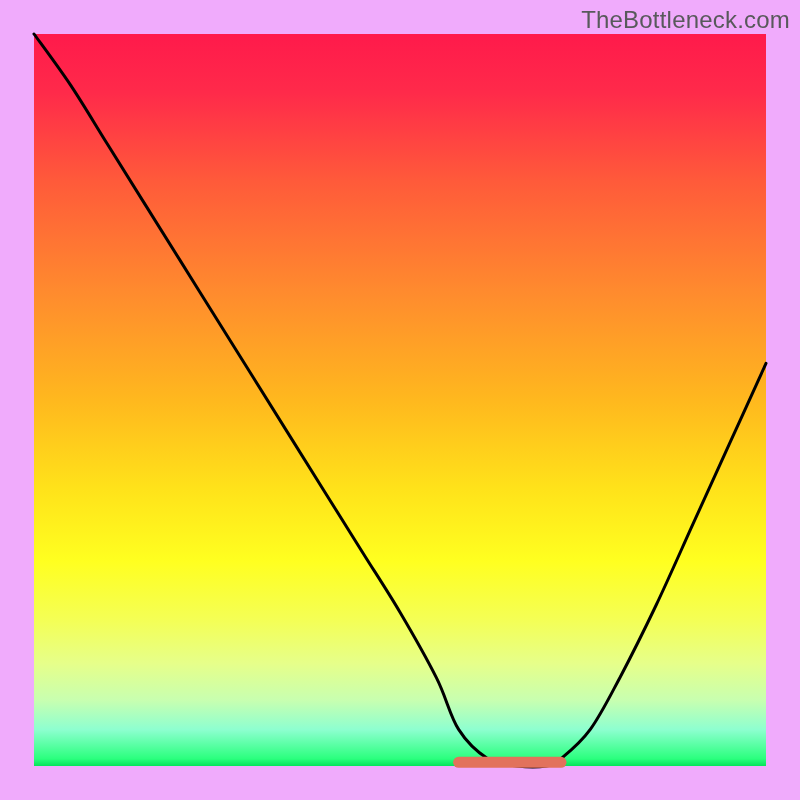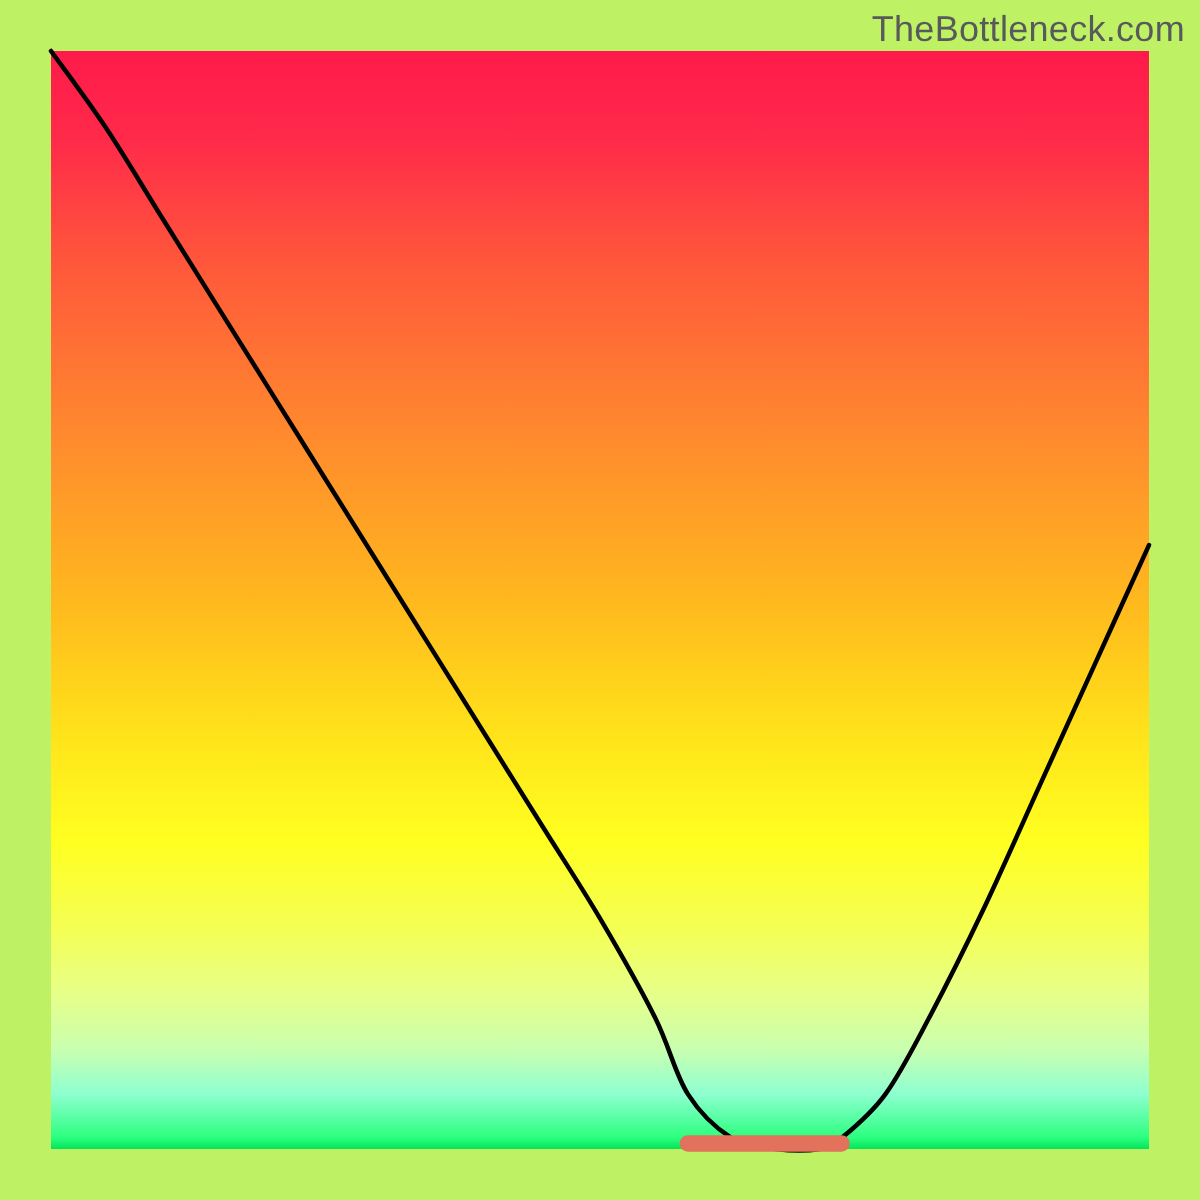--- a/index.html
+++ b/index.html
@@ -7,21 +7,21 @@
     padding: 0;
     width: 800px;
     height: 800px;
     background: #000;
     overflow: hidden;
   }
   .container {
     position: relative;
     width: 800px;
     height: 800px;
-    background: #bef264;
+    background: #f0abfc;
   }
   .watermark {
     position: absolute;
     top: 6px;
     right: 10px;
     font-family: Arial, Helvetica, sans-serif;
     font-size: 24px;
     font-weight: 500;
     color: #58595b;
     letter-spacing: 0.2px;

